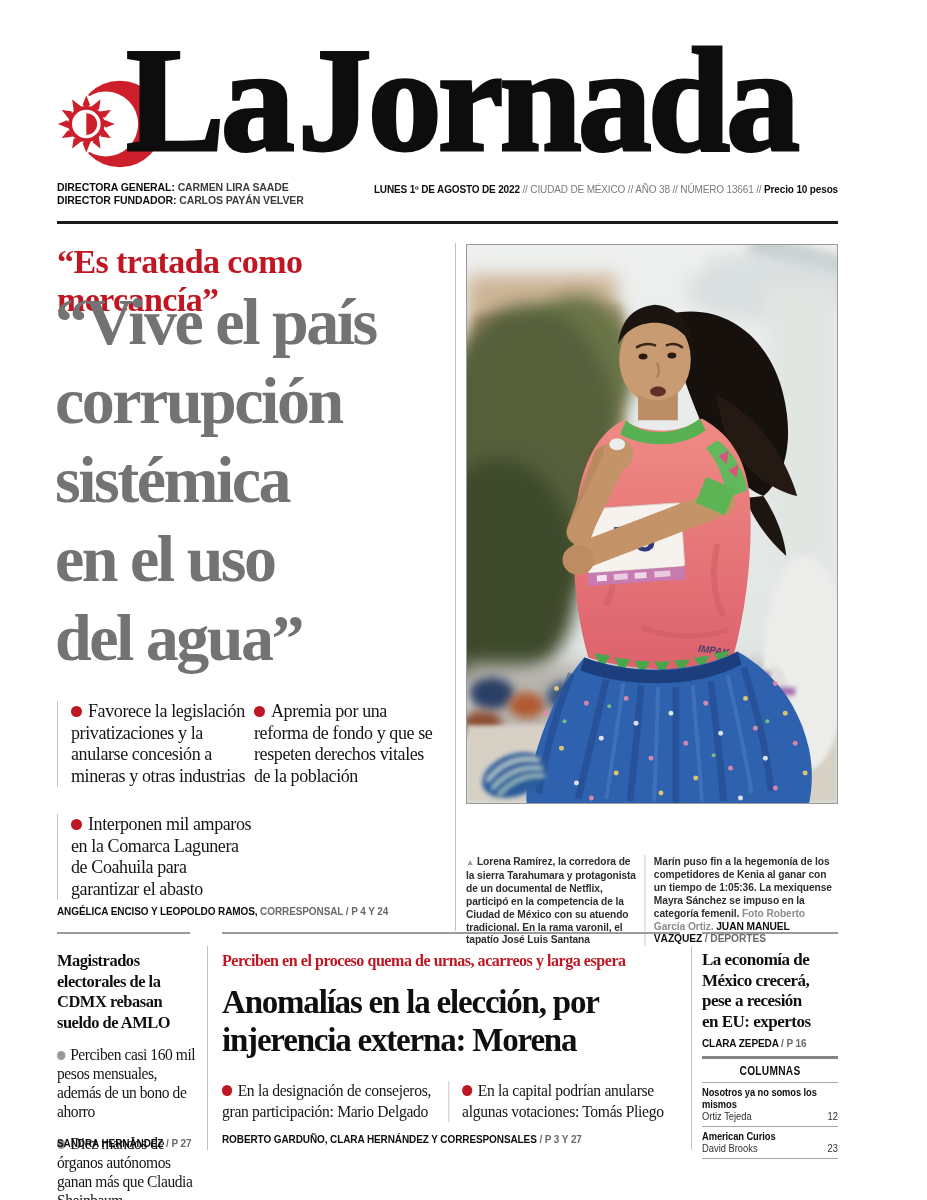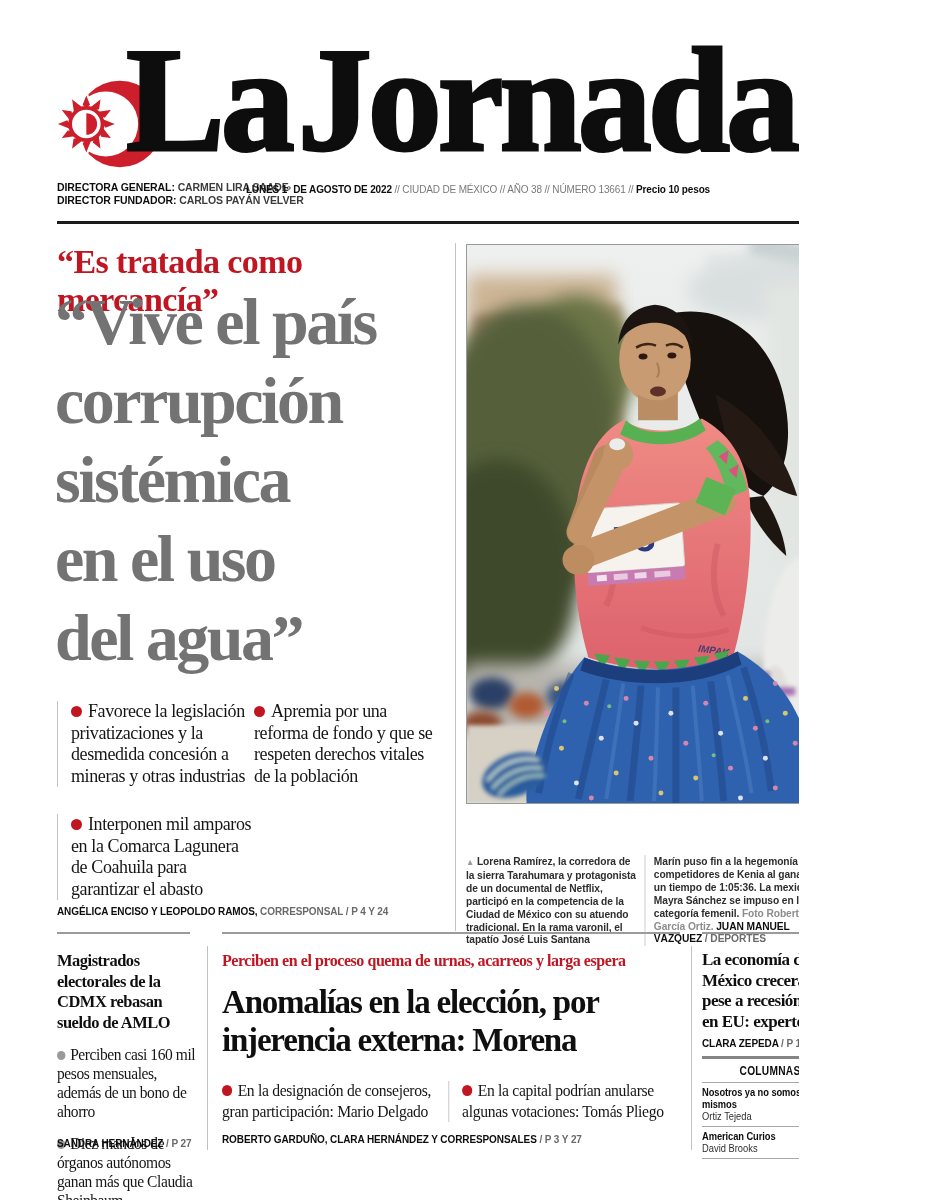--- a/index.html
+++ b/index.html
@@ -1,21 +1,21 @@
 <!DOCTYPE html>
 <html style="--red: #bf1622; --logo-red: #cd1f2b; --ink: #111111; --gray-text: #595959; --light-gray: #8c8c8c; --rule: #9b9b9b; --divider: #c3c3c3; --bullet-gray: #9a9a9a; --photo-jersey: #e4737b; --photo-skirt: #2f62ae; --photo-trim-green: #57b153; --photo-bib: #f6f3ee; --photo-bib-number: #2c3a7d;"><head>
 <meta charset="utf-8">
 <style>
   :root{
     --red:#bf1622; --logo-red:#cd1f2b; --ink:#111; --gray-text:#595959;
     --light-gray:#8c8c8c; --rule:#9b9b9b; --divider:#c3c3c3; --bullet-gray:#9a9a9a;
   }
   *{margin:0;padding:0;box-sizing:border-box;}
   html,body{background:#fff;}
-  .page{position:relative;width:799px;height:1200px;background:#fff;overflow:hidden;
+  .page{position:relative;width:927px;height:1200px;background:#fff;overflow:hidden;
          font-family:"Liberation Serif",serif;color:var(--ink);}
   .abs{position:absolute;}
   .pre{white-space:pre-line;}
   .sans{font-family:"Liberation Sans",sans-serif;}
 
   
   .logo-icon{left:55px;top:70px;width:108px;height:108px;}
   .wordmark{left:126px;top:26px;width:714px;font-size:148px;line-height:1;
     font-weight:bold;letter-spacing:-4px;word-spacing:-26px;color:#0d0d0d;
     -webkit-text-stroke:3px #0d0d0d;white-space:nowrap;}
@@ -155,21 +155,21 @@
   <div class="abs masthead-rule"></div>
 
   <div class="abs lead-kicker">“Es tratada como mercancía”</div>
   <div class="abs lead-headline pre">“Vive el país
 corrupción
 sistémica
 en el uso
 del agua”</div>
 
   <div class="abs lead-bullets">
-    <div class="bullet-cell right"><span class="dot"></span><span>Favorece la legislación privatizaciones y la desmedida concesión a mineras y otras industrias</span></div>
+    <div class="bullet-cell right"><span class="dot"></span><span>Favorece la legislación privatizaciones y la anularse concesión a mineras y otras industrias</span></div>
     <div class="bullet-cell"><span class="dot"></span><span>Apremia por una reforma de fondo y que se respeten derechos vitales de la población</span></div>
     <div class="bullet-cell right"><span class="dot"></span><span>Interponen mil amparos en la Comarca Lagunera de Coahuila para garantizar el abasto</span></div>
   </div>
 
   <div class="abs byline lead-byline">
     <span class="by-bold">ANGÉLICA ENCISO Y LEOPOLDO RAMOS,</span><span class="by-rest"> CORRESPONSAL / P 4 Y 24</span>
   </div>
 
   <div class="abs main-divider"></div>
 

